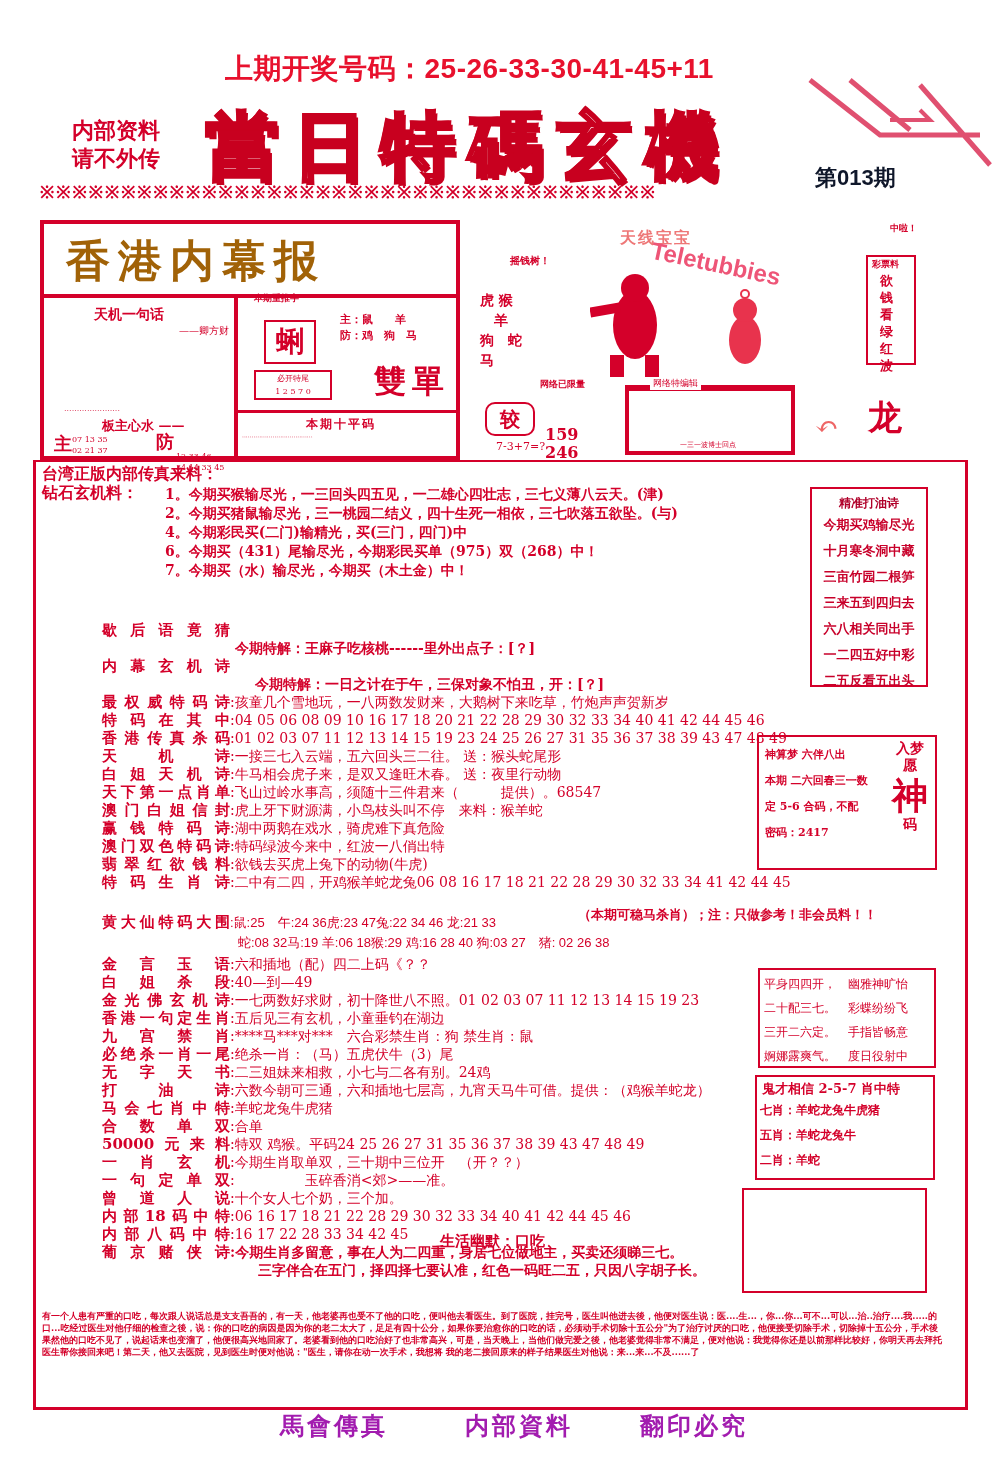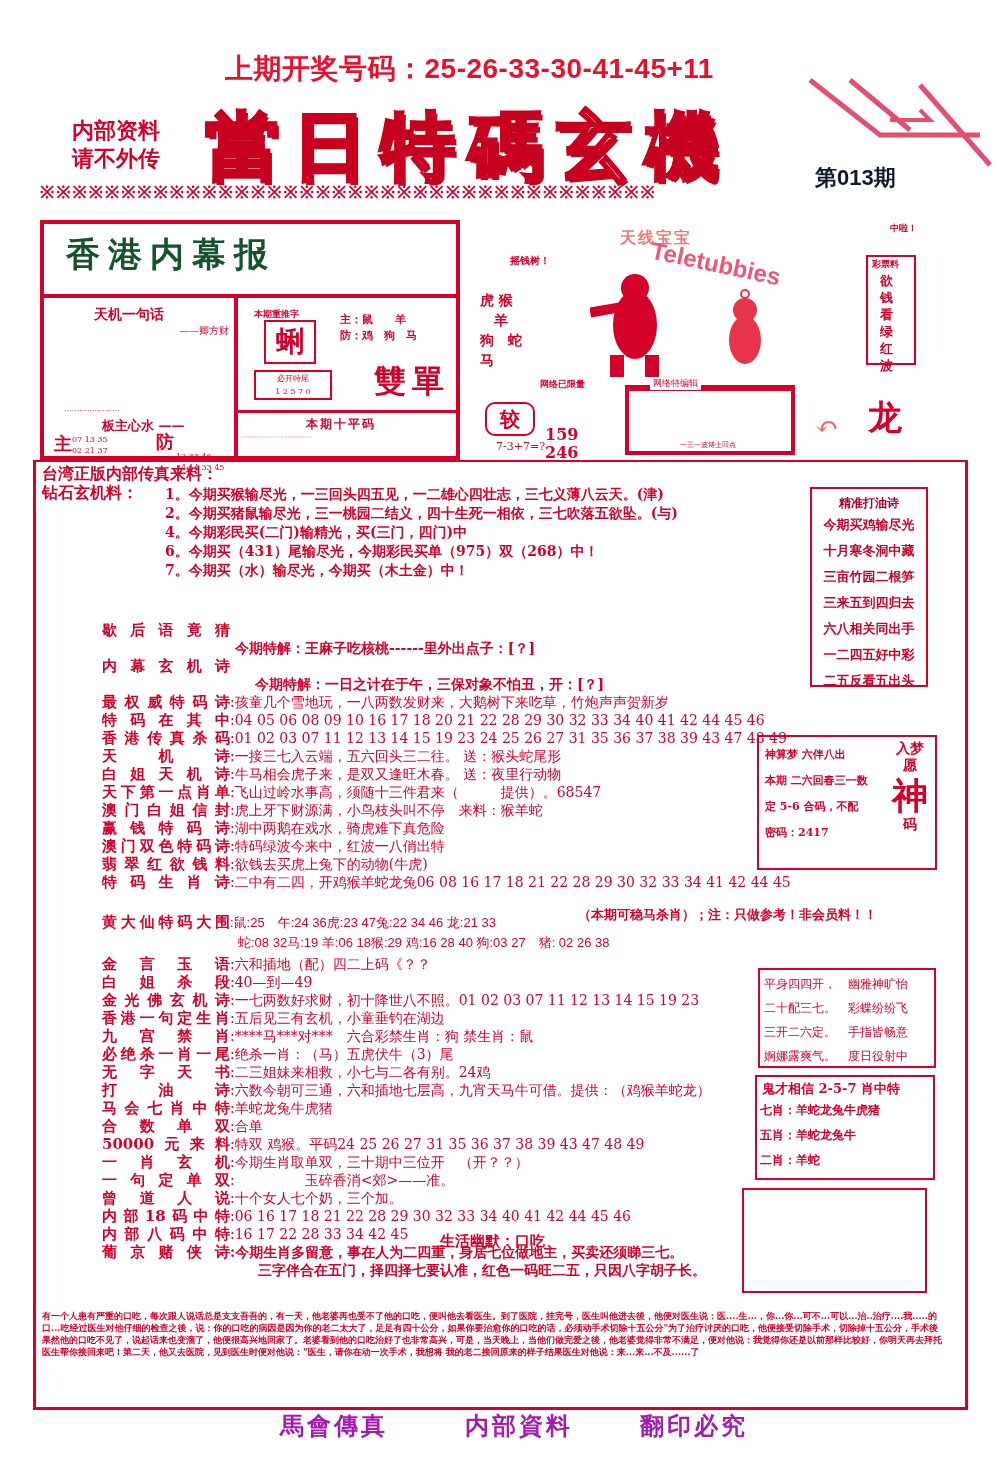--- a/index.html
+++ b/index.html
@@ -10,32 +10,32 @@
 
   
   #last-draw { left: 225px; top: 50px; font-size: 28px; font-weight: bold; color: #e8112d; letter-spacing: 0.5px; font-family: "Liberation Sans", sans-serif; }
   #internal-note { left: 72px; top: 116px; font-size: 22px; font-weight: bold; line-height: 28px; color: #d4002a; text-align: center; }
   #main-title { left: 205px; top: 98px; font-size: 74px; font-weight: bold; letter-spacing: 14px; color: #ffffff;
     -webkit-text-stroke: 3px #c8001f; text-shadow: 3px 3px 0 #c8001f, -1px -1px 0 #c8001f; font-family: "DejaVu Serif", serif; }
   #issue-no { left: 815px; top: 146px; font-size: 22px; font-weight: bold; color: #0f172a; font-family: "Liberation Sans", sans-serif; margin-top: 17px; }
   #corner-deco { left: 800px; top: 75px; width: 200px; height: 100px; }
   #star-row { left: 40px; top: 180px; width: 950px; height: 20px; font-size: 17px; letter-spacing: 2px; color: #d4002a; white-space: nowrap; overflow: hidden; font-weight: bold; }
   #hk-box { left: 40px; top: 220px; width: 420px; height: 240px; border: 4px solid #d4002a; }
-  #hk-title { left: 22px; top: 8px; font-size: 34px; font-weight: bold; letter-spacing: 8px; color: #14532d; }
+  #hk-title { left: 22px; top: 8px; font-size: 44px; font-weight: bold; letter-spacing: 8px; color: #a16207; }
   #hk-divider { left: 0; top: 70px; width: 412px; height: 4px; background: #d4002a; }
   #hk-vdivider { left: 190px; top: 70px; width: 4px; height: 162px; background: #d4002a; }
   #tianji-title { left: 50px; top: 82px; font-size: 14px; font-weight: bold; }
   #tianji-sub { left: 135px; top: 100px; font-size: 10px; }
   #tianji-line { left: 20px; top: 182px; font-size: 8px; color: #d4002a; }
   #banzhu-title { left: 58px; top: 193px; font-size: 13px; font-weight: bold; }
   #zhu-label { left: 10px; top: 208px; font-size: 18px; font-weight: bold; }
   #zhu-nums { left: 28px; top: 210px; font-size: 8px; line-height: 11px; }
   #fang-label { left: 112px; top: 206px; font-size: 18px; font-weight: bold; }
   #fang-nums { left: 132px; top: 210px; font-size: 8px; line-height: 11px; margin-top: 17px; }
-  #pick-tag { left: 210px; top: 84px; font-size: 9px; font-weight: bold; }
+  #pick-tag { left: 210px; top: 68px; font-size: 9px; font-weight: bold; }
   #pick-char-box { left: 220px; top: 96px; width: 52px; height: 44px; border: 2px solid #d4002a; text-align: center; font-size: 28px; font-weight: bold; line-height: 40px; }
   #zhu-fang { left: 296px; top: 88px; font-size: 11px; line-height: 16px; font-weight: bold; }
   #tail-box { left: 210px; top: 146px; width: 78px; height: 30px; border: 2px solid #d4002a; font-size: 8px; text-align: center; line-height: 13px; }
   #double-char { left: 330px; top: 136px; font-size: 32px; font-weight: bold; letter-spacing: 6px; }
   #hk-divider2 { left: 190px; top: 186px; width: 222px; height: 3px; background: #d4002a; }
   #ten-title { left: 262px; top: 192px; font-size: 12px; font-weight: bold; letter-spacing: 2px; }
   #ten-body { left: 198px; top: 208px; width: 210px; font-size: 6px; line-height: 9px; }
   #art-title { left: 620px; top: 228px; font-size: 16px; font-weight: bold; color: #e77; letter-spacing: 2px; }
   #art-brand { left: 650px; top: 250px; font-size: 24px; font-weight: bold; color: #ee5577; transform: rotate(12deg); font-family: "Liberation Sans", sans-serif; }
   #art-tag { left: 510px; top: 254px; font-size: 10px; font-weight: bold; }

